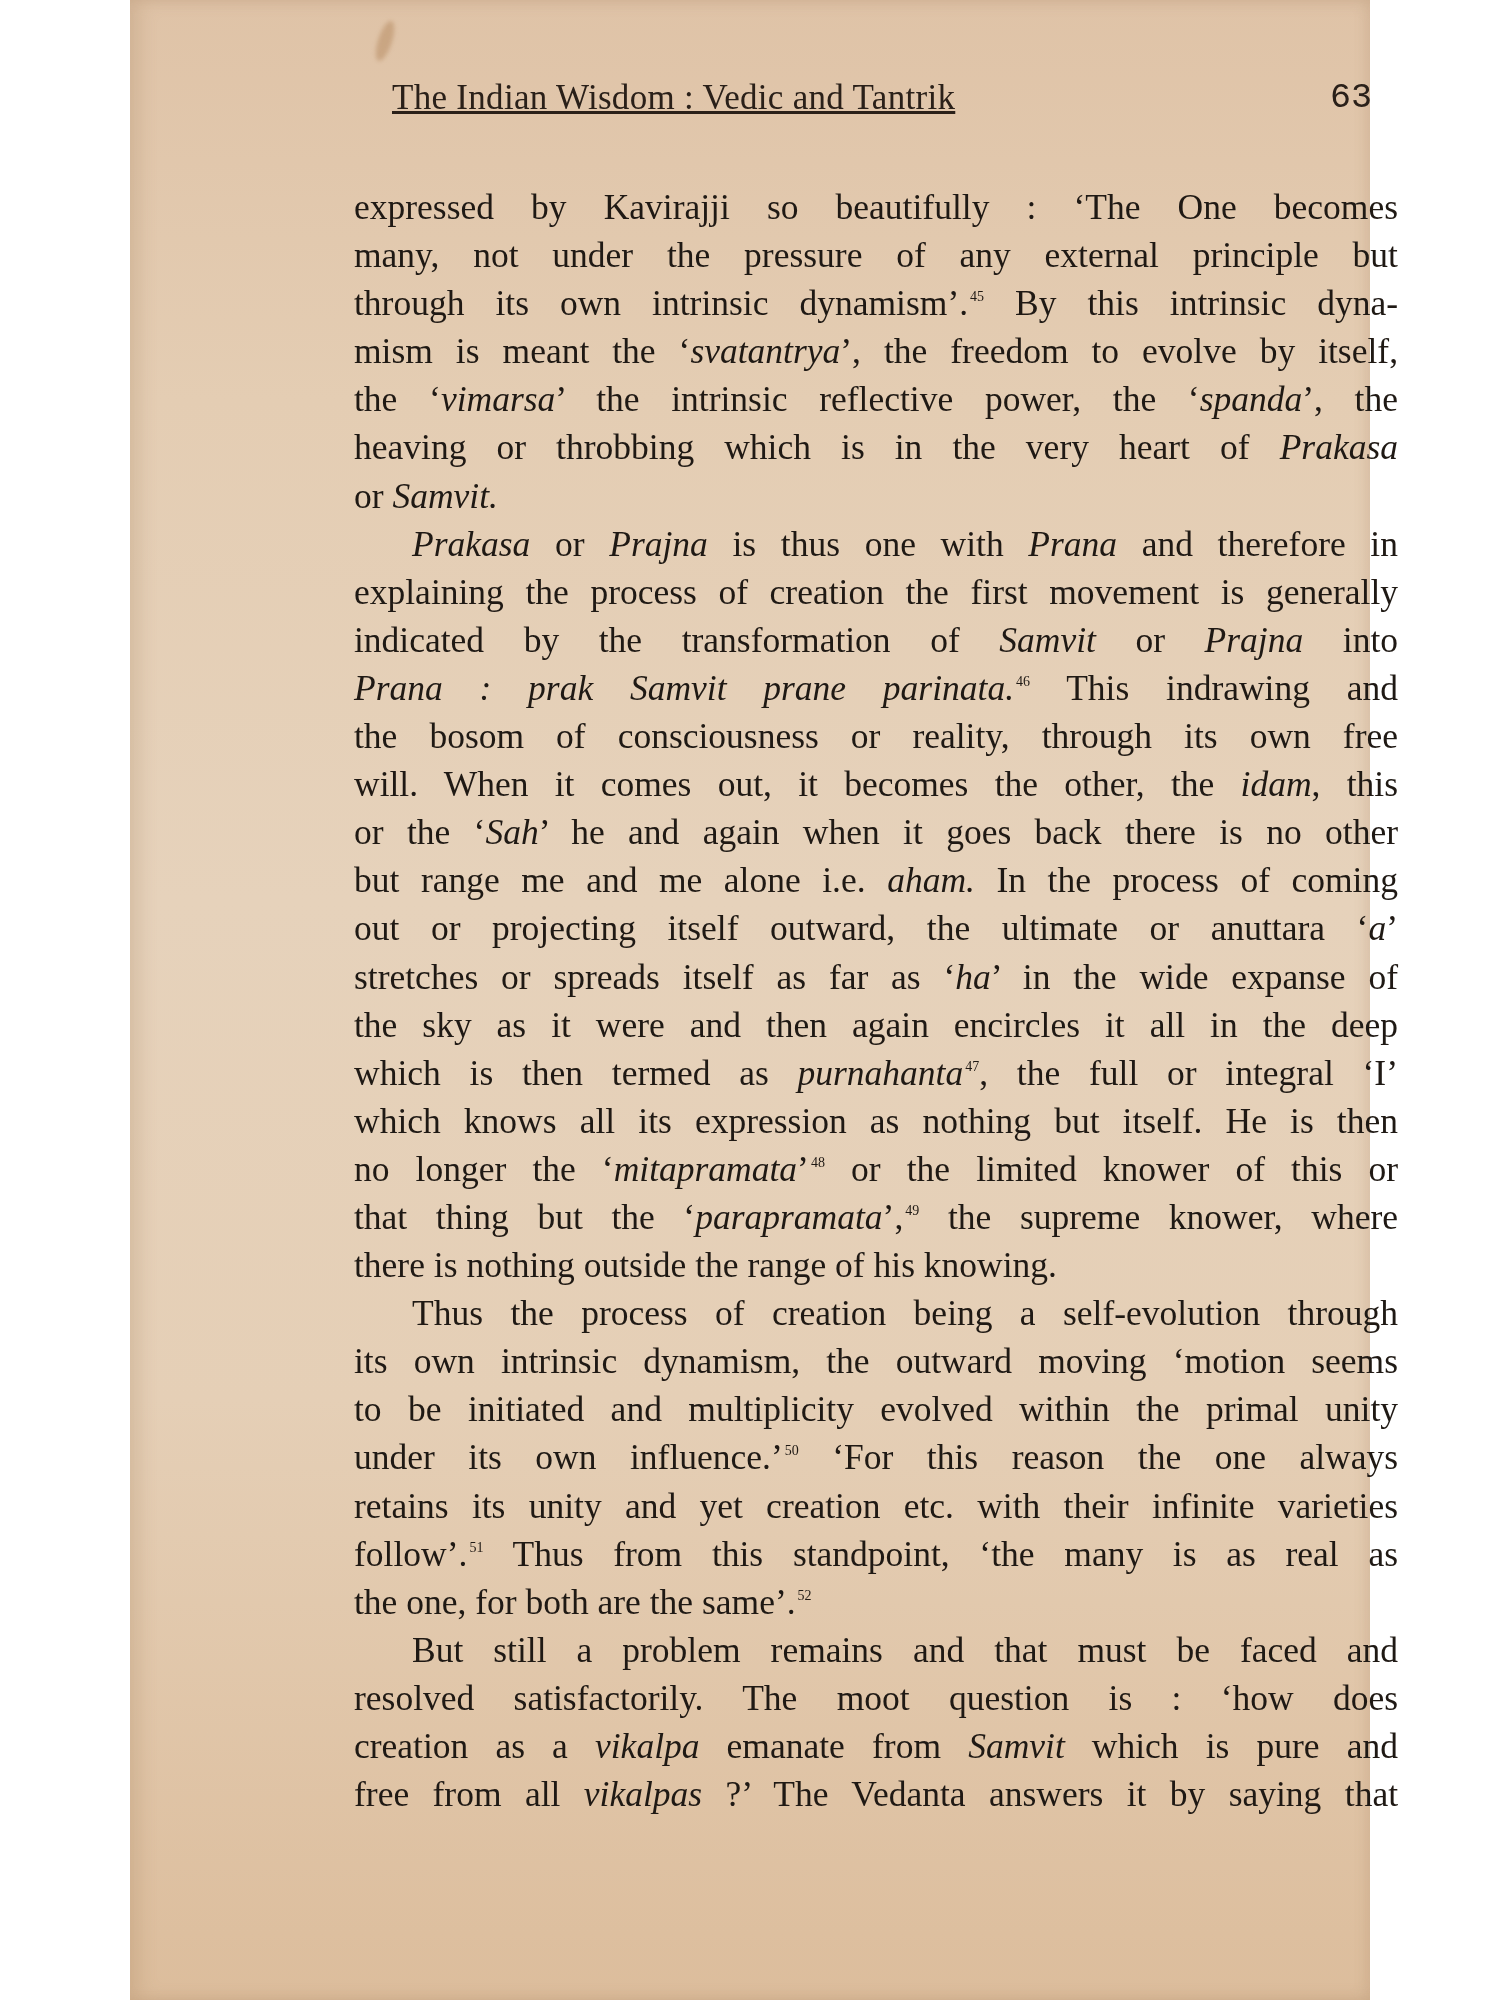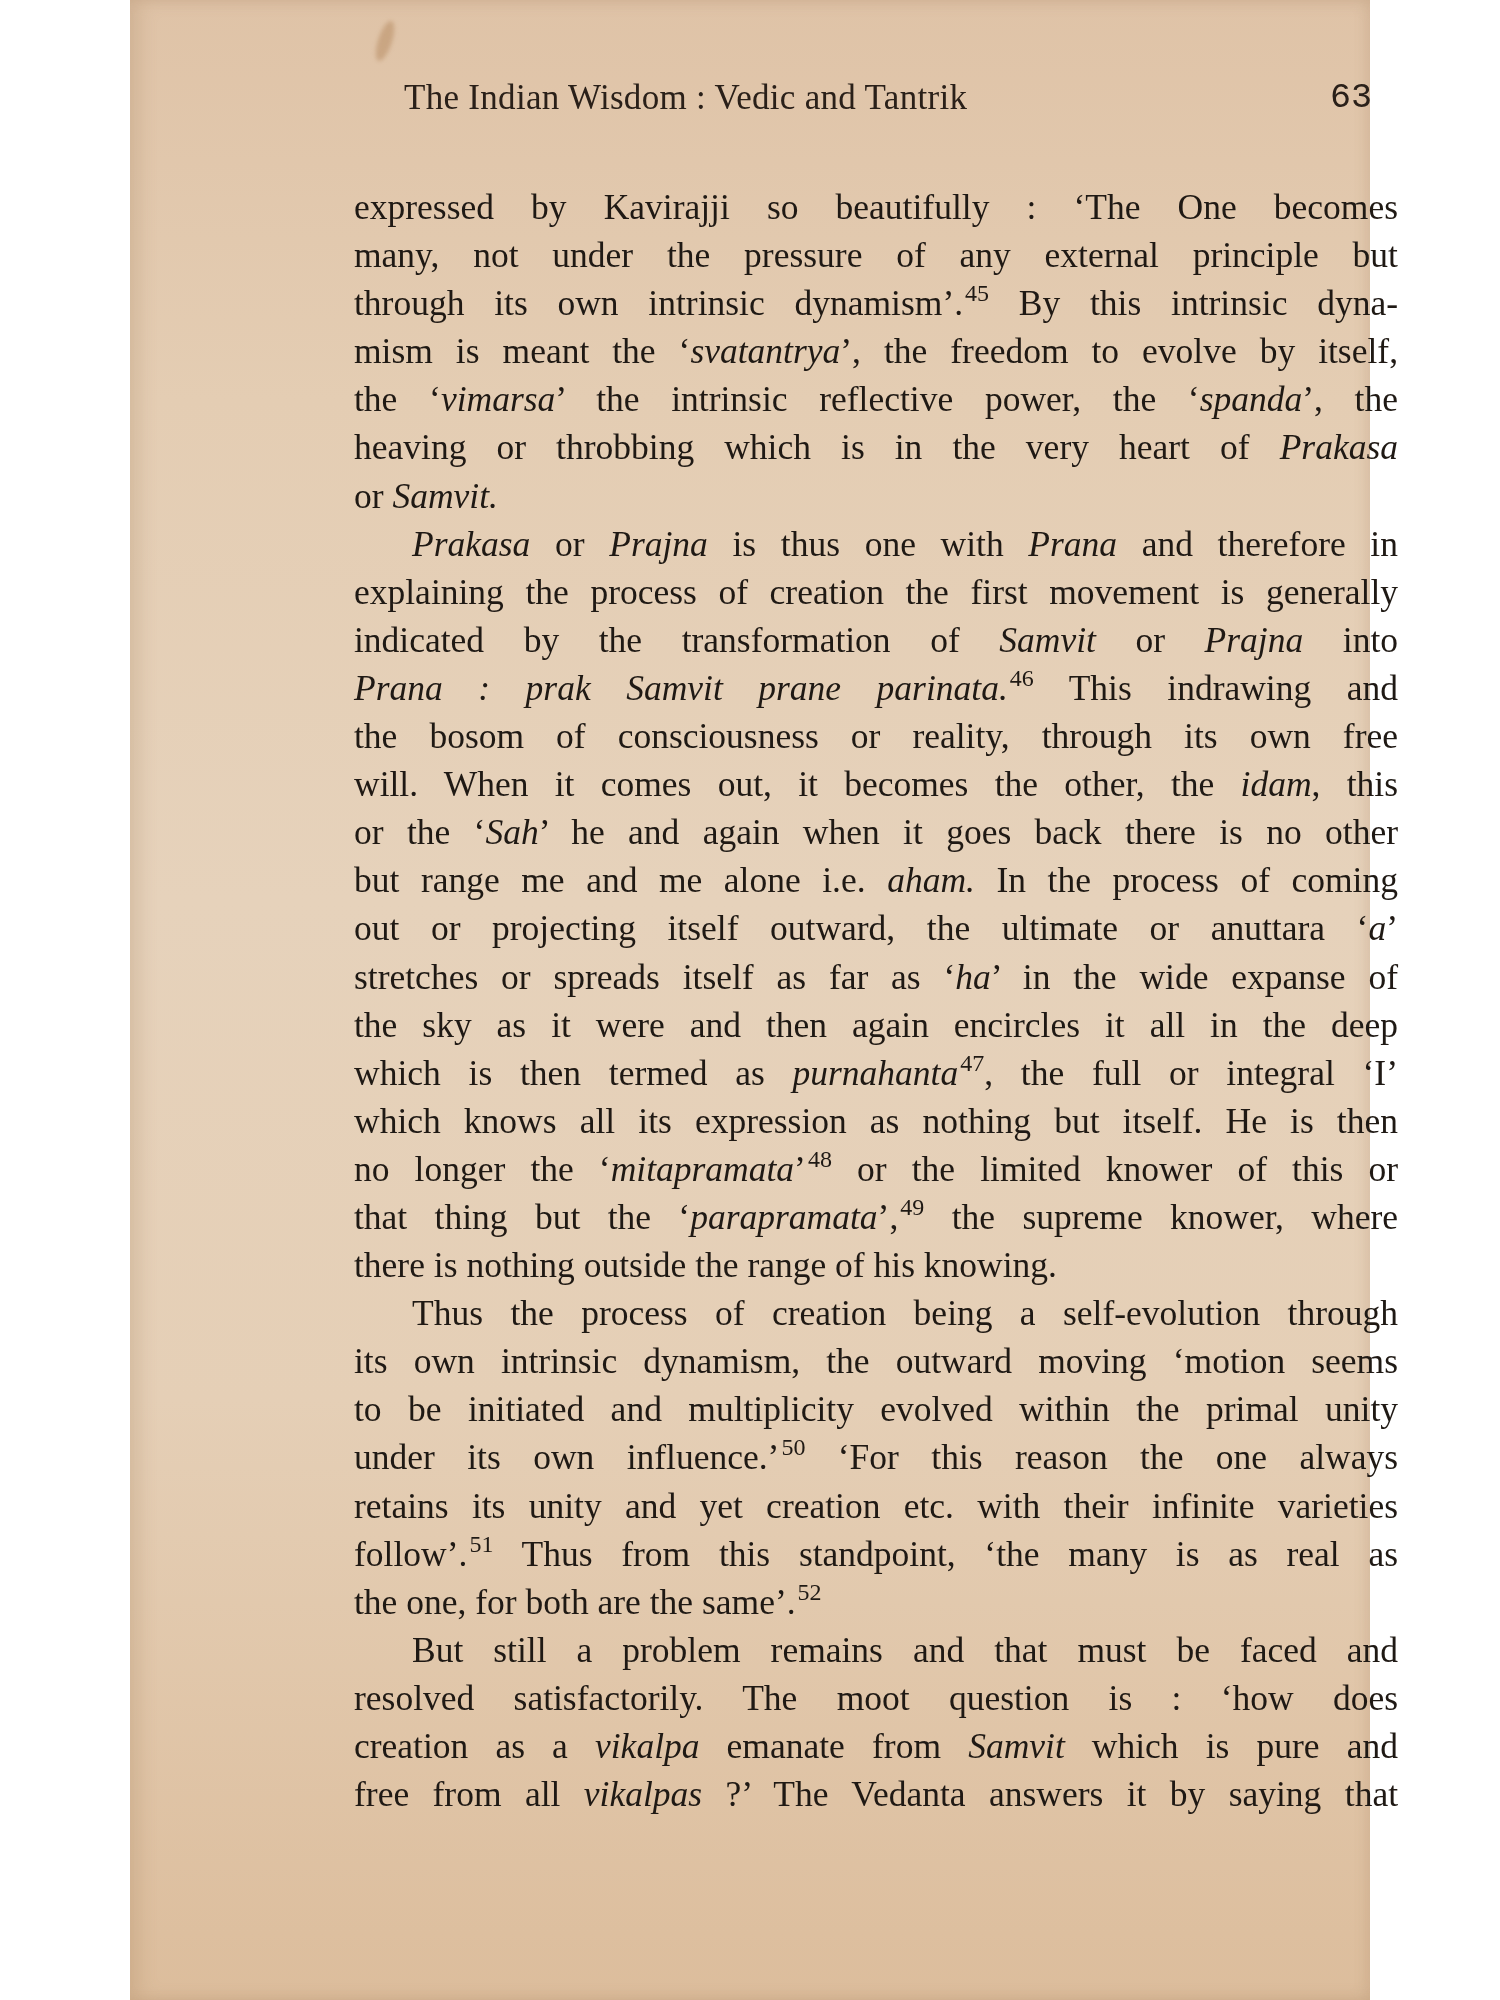--- a/index.html
+++ b/index.html
@@ -35,23 +35,24 @@
       top: 78px;
       left: 262px;
       width: 980px;
       height: 44px;
       font-family: "Liberation Serif", serif;
       font-size: 35px;
       color: #2a2019;
     }
     .running-head .title {
       position: absolute;
-      left: 12px;
+      left: 0;
       top: 0;
       letter-spacing: 0.3px;
+      text-decoration: underline;
     }
     .running-head .pageno {
       position: absolute;
       right: 0;
       top: 0;
       font-family: Liberation Mono, monospace;
     }
     .body-text {
       position: absolute;
       top: 183px;
@@ -71,21 +72,21 @@
       overflow: visible;
     }
     .line.last {
       text-align-last: left;
     }
     .line.indent {
       padding-left: 58px;
     }
     .line i { font-style: italic; }
     sup.fn {
-      font-size: 24px;
+      font-size: 14px;
       vertical-align: 14px;
       line-height: 0;
       margin-left: 2px;
     }
   </style>
 </head>
 <body>
 
 <div class="page">
   <div class="stain"></div>

